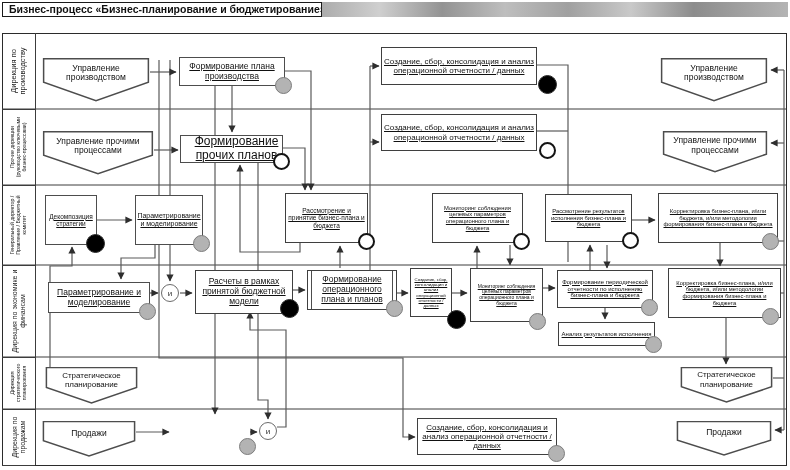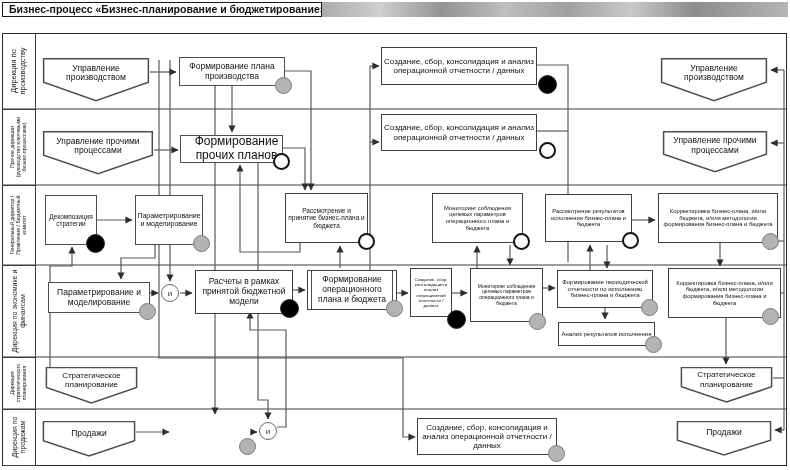--- a/index.html
+++ b/index.html
@@ -17,21 +17,21 @@
     padding-right:8px;white-space:nowrap;}
   
   .frame{position:absolute;left:2px;top:33px;width:783px;height:431px;border:1.5px solid #2b2b2b;background:#fff;}
   .lane-cell{position:absolute;left:2px;width:33px;border-bottom:1px solid #3c3c3c;}
   .lane-cell span{position:absolute;top:50%;left:50%;transform:translate(-50%,-50%) rotate(-90deg);
     text-align:center;line-height:1.15;color:#222;}
   .col-div{position:absolute;left:35px;top:33px;width:0;height:432px;border-left:1px solid #3c3c3c;}
   
   .node{position:absolute;background:#fff;display:flex;align-items:center;justify-content:center;
     text-align:center;line-height:1.15;z-index:3;}
-  .rect{border:1.3px solid #4d4d4d;padding:1px 2px;box-sizing:border-box;}
+  .rect{border:1.3px solid #4d4d4d;padding:1px 2px;box-sizing:border-box;text-decoration:underline;}
   .rect.bold{border:1.9px solid #3f3f3f;}
   .rect.subproc{background-image:linear-gradient(#4d4d4d,#4d4d4d),linear-gradient(#4d4d4d,#4d4d4d);
     background-repeat:no-repeat;background-size:1.4px 100%,1.4px 100%;background-position:3px 0,calc(100% - 3px) 0;}
   .pent{position:absolute;z-index:3;}
   .pent svg{position:absolute;left:0;top:0;width:100%;height:100%;}
   .pent span{position:absolute;left:4%;top:6%;width:92%;height:58%;display:flex;align-items:center;
     justify-content:center;text-align:center;line-height:1.15;}
   .cp{position:absolute;border-radius:50%;z-index:4;box-sizing:border-box;}
   .cp.gray{width:17px;height:17px;background:#b3b3b3;border:1.6px solid #7d7d7d;}
   .cp.white{width:17px;height:17px;background:#fff;border:2px solid #141414;}
@@ -211,21 +211,21 @@
     </div>
   <div class="cp gray" style="left:139px;top:303px;"></div>
   <div class="gw" style="left:161px;top:284px;">
       <span>и</span>
     </div>
   <div class="node rect bold" style="left:195px;top:270px;width:98px;height:44px;font-size:8.5px;">
       <span>Расчеты в рамках принятой бюджетной модели</span>
     </div>
   <div class="cp black" style="left:280px;top:299px;"></div>
   <div class="node rect bold subproc" style="left:307px;top:270px;width:90px;height:40px;font-size:8.5px;">
-      <span>Формирование операционного плана и бюджета</span>
+      <span>Формирование операционного плана и планов</span>
     </div>
   <div class="cp gray" style="left:386px;top:300px;"></div>
   <div class="node rect bold" style="left:410px;top:268px;width:42px;height:49px;font-size:4.4px;">
       <span>Создание, сбор, консолидация и анализ операционной отчетности / данных</span>
     </div>
   <div class="cp black" style="left:447px;top:310px;"></div>
   <div class="node rect bold" style="left:470px;top:268px;width:73px;height:54px;font-size:5px;">
       <span>Мониторинг соблюдения целевых параметров операционного плана и бюджета</span>
     </div>
   <div class="cp gray" style="left:529px;top:313px;"></div>

